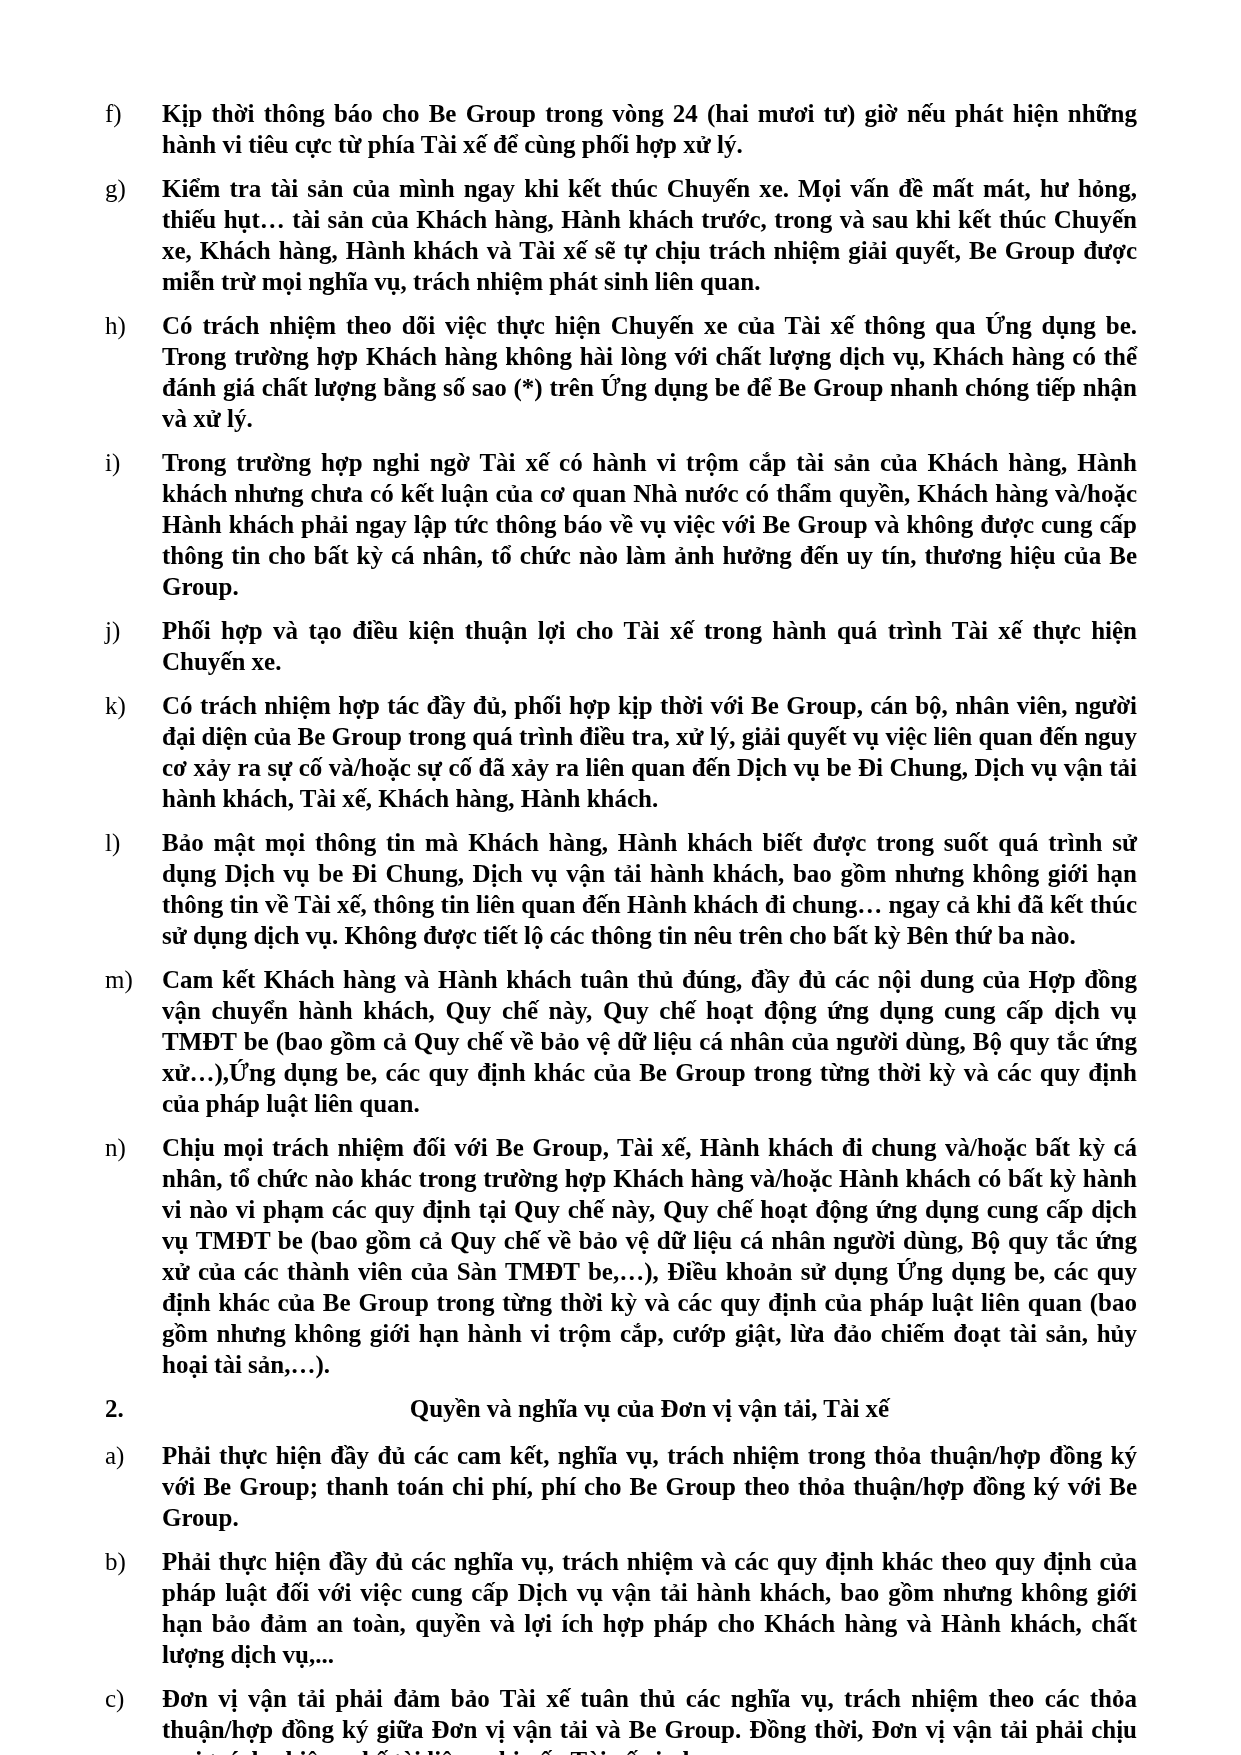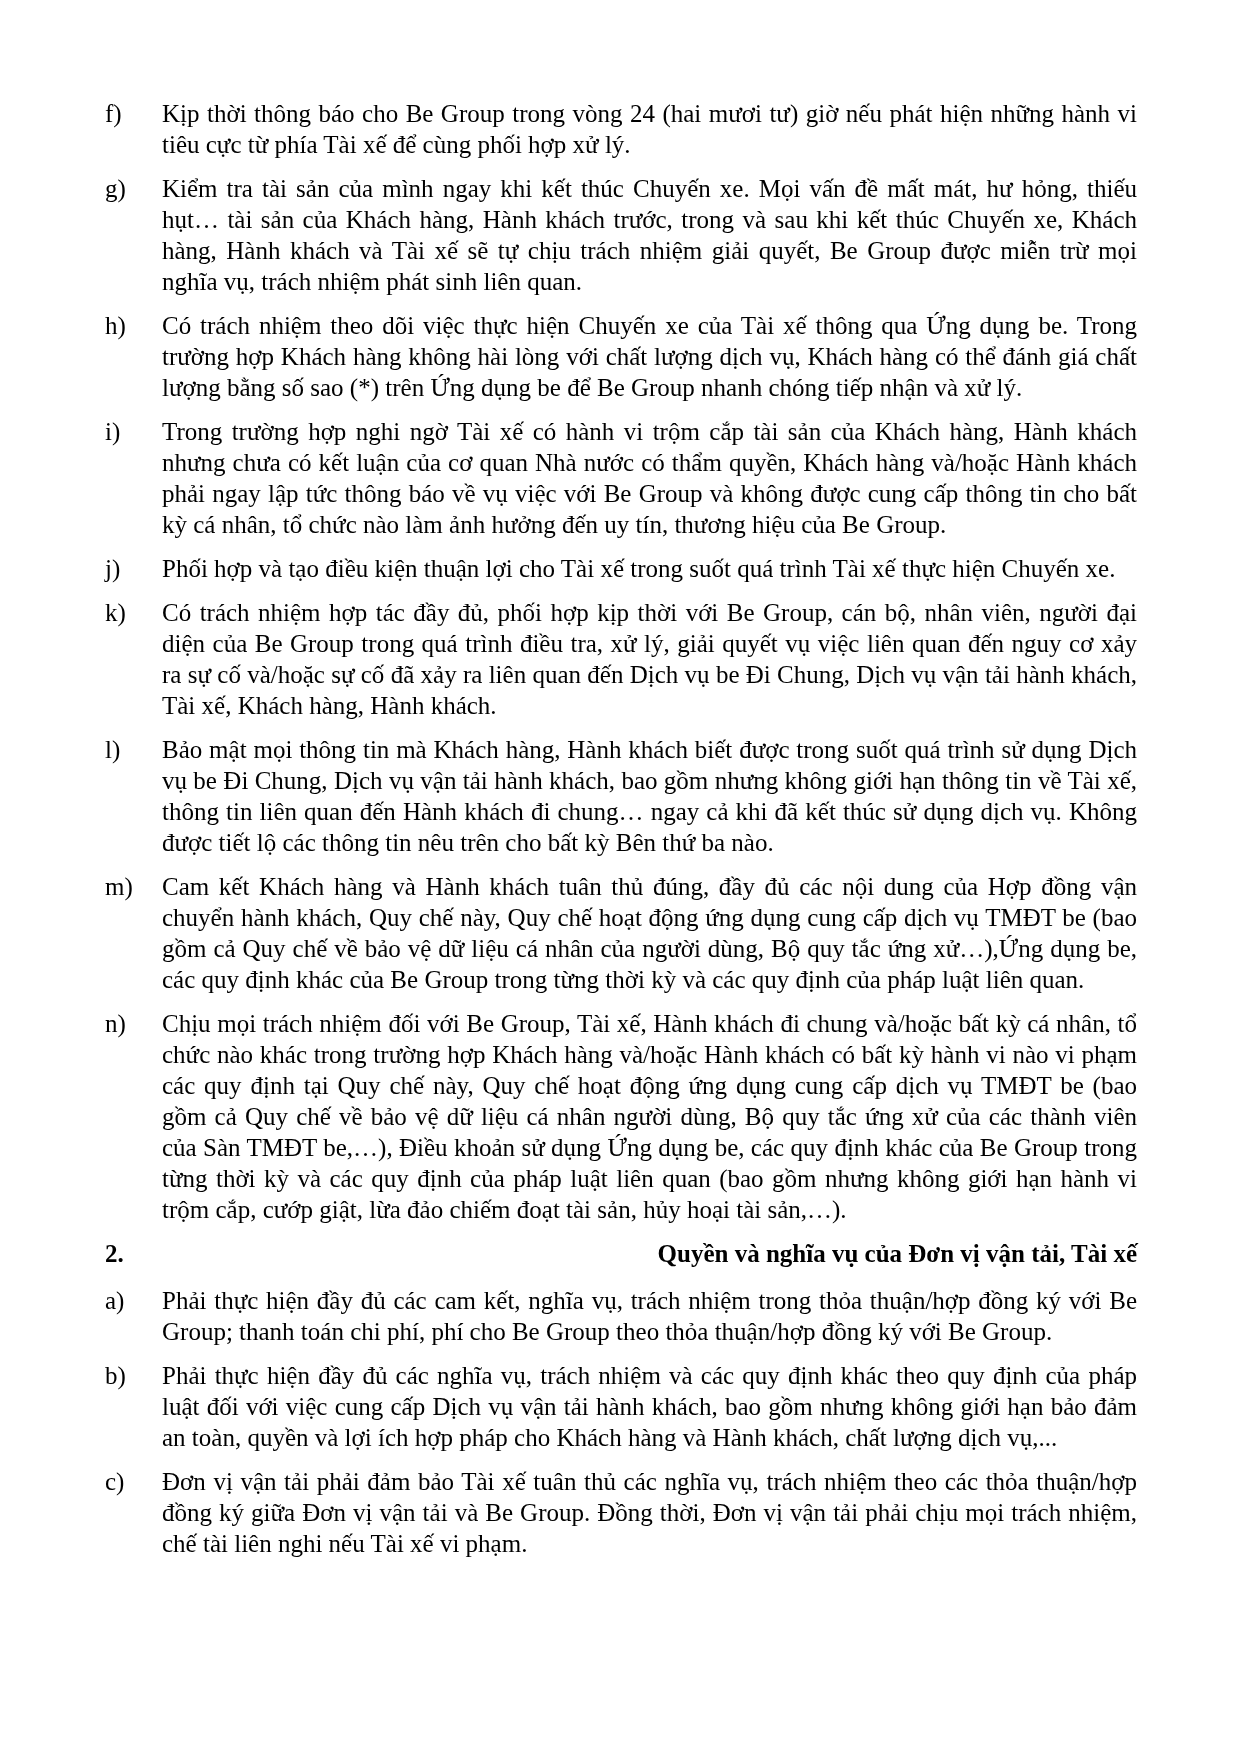--- a/index.html
+++ b/index.html
@@ -34,28 +34,29 @@
   }
   .para .label {
     width: 57px;
     flex-shrink: 0;
     white-space: nowrap;
   }
   .para .text {
     flex: 1 1 auto;
     text-align: justify;
     text-justify: inter-word;
+    font-weight: bold;
   }
   .para.heading {
     font-weight: bold;
     margin-top: 5px;
     margin-bottom: 16px;
   }
   .para.heading .text {
-    text-align: right;
+    text-align: center;
   }
 </style>
 </head>
 <body>
 
 <main class="page">
   <section class="content" id="doc-content">
   <div class="para">
     <span class="label">f)</span>
     <span class="text">Kịp thời thông báo cho Be Group trong vòng 24 (hai mươi tư) giờ nếu phát hiện những hành vi tiêu cực từ phía Tài xế để cùng phối hợp xử lý.</span>
@@ -71,21 +72,21 @@
     <span class="text">Có trách nhiệm theo dõi việc thực hiện Chuyến xe của Tài xế thông qua Ứng dụng be. Trong trường hợp Khách hàng không hài lòng với chất lượng dịch vụ, Khách hàng có thể đánh giá chất lượng bằng số sao (*) trên Ứng dụng be để Be Group nhanh chóng tiếp nhận và xử lý.</span>
   </div>
 
   <div class="para">
     <span class="label">i)</span>
     <span class="text">Trong trường hợp nghi ngờ Tài xế có hành vi trộm cắp tài sản của Khách hàng, Hành khách nhưng chưa có kết luận của cơ quan Nhà nước có thẩm quyền, Khách hàng và/hoặc Hành khách phải ngay lập tức thông báo về vụ việc với Be Group và không được cung cấp thông tin cho bất kỳ cá nhân, tổ chức nào làm ảnh hưởng đến uy tín, thương hiệu của Be Group.</span>
   </div>
 
   <div class="para">
     <span class="label">j)</span>
-    <span class="text">Phối hợp và tạo điều kiện thuận lợi cho Tài xế trong suốt quá trình Tài xế thực hiện Chuyến xe.</span>
+    <span class="text">Phối hợp và tạo điều kiện thuận lợi cho Tài xế trong hành quá trình Tài xế thực hiện Chuyến xe.</span>
   </div>
 
   <div class="para">
     <span class="label">k)</span>
     <span class="text">Có trách nhiệm hợp tác đầy đủ, phối hợp kịp thời với Be Group, cán bộ, nhân viên, người đại diện của Be Group trong quá trình điều tra, xử lý, giải quyết vụ việc liên quan đến nguy cơ xảy ra sự cố và/hoặc sự cố đã xảy ra liên quan đến Dịch vụ be Đi Chung, Dịch vụ vận tải hành khách, Tài xế, Khách hàng, Hành khách.</span>
   </div>
 
   <div class="para">
     <span class="label">l)</span>
     <span class="text">Bảo mật mọi thông tin mà Khách hàng, Hành khách biết được trong suốt quá trình sử dụng Dịch vụ be Đi Chung, Dịch vụ vận tải hành khách, bao gồm nhưng không giới hạn thông tin về Tài xế, thông tin liên quan đến Hành khách đi chung… ngay cả khi đã kết thúc sử dụng dịch vụ. Không được tiết lộ các thông tin nêu trên cho bất kỳ Bên thứ ba nào.</span>

